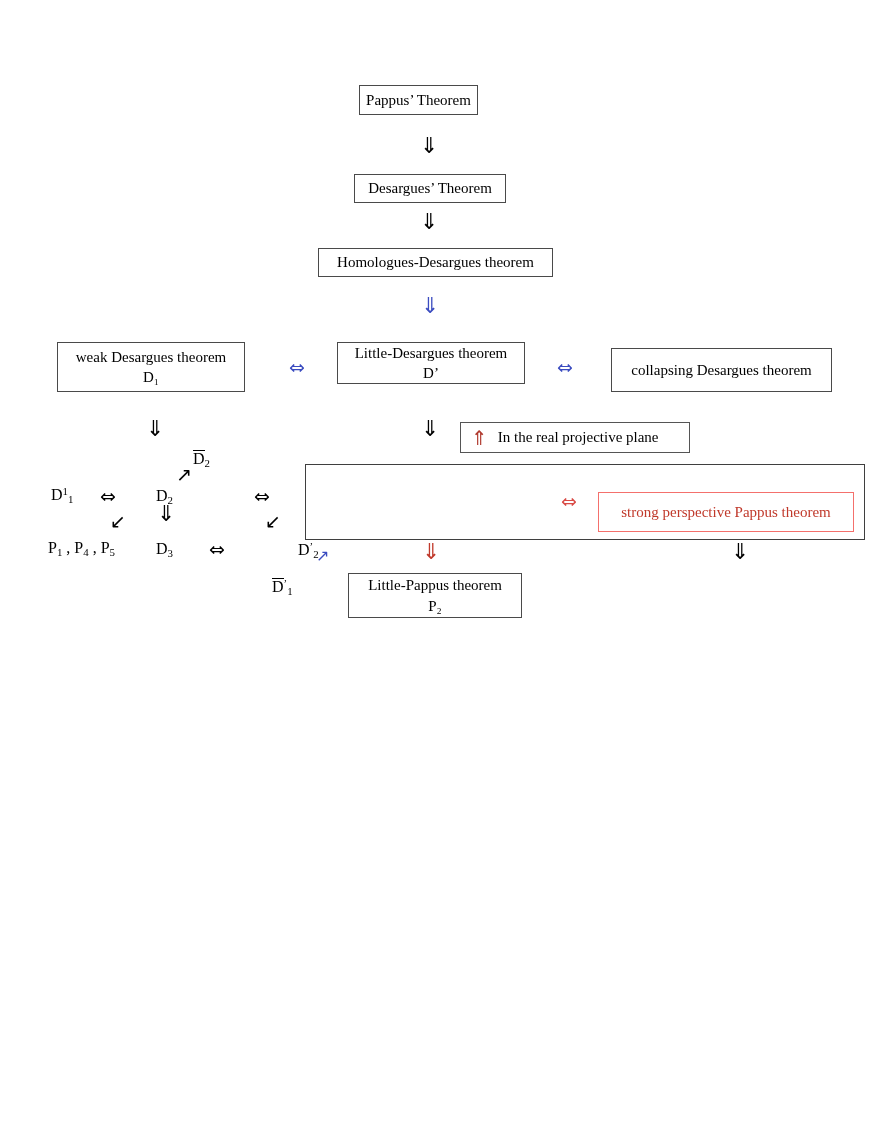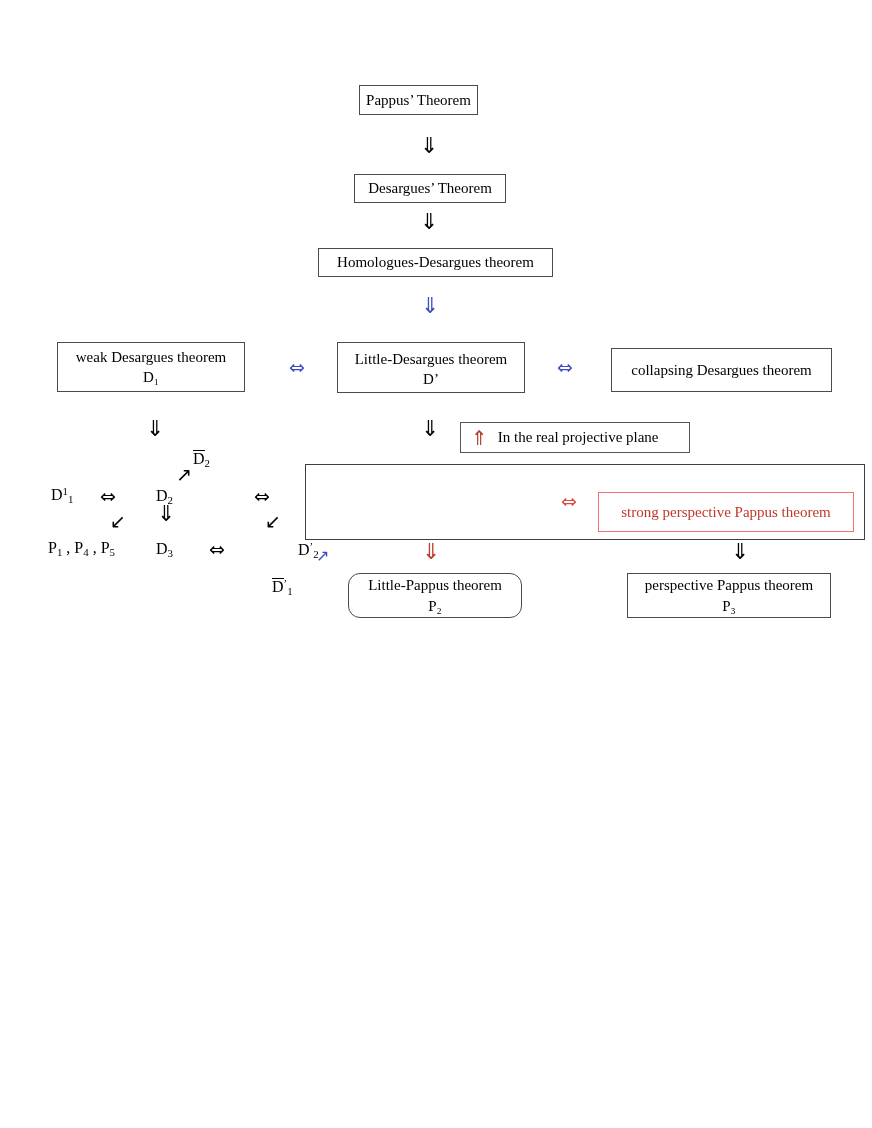--- a/index.html
+++ b/index.html
@@ -95,21 +95,21 @@
 
   <div class="arrow dn blue" style="left:421px;top:295px;">⇓</div>
 
   <div class="box plain" style="left:57px;top:342px;width:188px;height:50px;">
     <span class="l1">weak Desargues theorem</span>
     <span class="l2">D₁</span>
   </div>
 
   <div class="arrow lr blue" style="left:289px;top:358px;">⇔</div>
 
-  <div class="box plain" style="left:337px;top:342px;width:188px;height:51px;justify-content:flex-end;">
+  <div class="box plain" style="left:337px;top:342px;width:188px;height:42px;">
     <span class="l1">Little-Desargues theorem</span>
     <span class="l2">D’</span>
   </div>
 
   <div class="arrow lr blue" style="left:557px;top:358px;">⇔</div>
 
   <div class="box plain" style="left:611px;top:348px;width:221px;height:44px;">
     <span class="l1">collapsing Desargues theorem</span>
   </div>
 
@@ -172,23 +172,19 @@
   <div class="arrow lr redish" style="left:561px;top:492px;">⇔</div>
 
   <div class="box red" style="left:598px;top:484px;width:256px;height:40px;margin-top:8px;">
     <span class="l1">strong perspective Pappus theorem</span>
   </div>
 
   <div class="arrow dn red" style="left:422px;top:541px;">⇓</div>
 
   <div class="arrow dn black" style="left:731px;top:541px;">⇓</div>
 
-  <div class="box plain" style="left:348px;top:573px;width:174px;height:45px;border-radius:12px;">
+  <div class="box plain" style="left:348px;top:573px;width:174px;height:45px;">
     <span class="l1">Little-Pappus theorem</span>
     <span class="l2">P₂</span>
   </div>
 
-  <div class="box plain" style="left:627px;top:573px;width:204px;height:45px;">
-    <span class="l1">perspective Pappus theorem</span>
-    <span class="l2">P₃</span>
-  </div>
 
 </div>
 
 </body></html>

